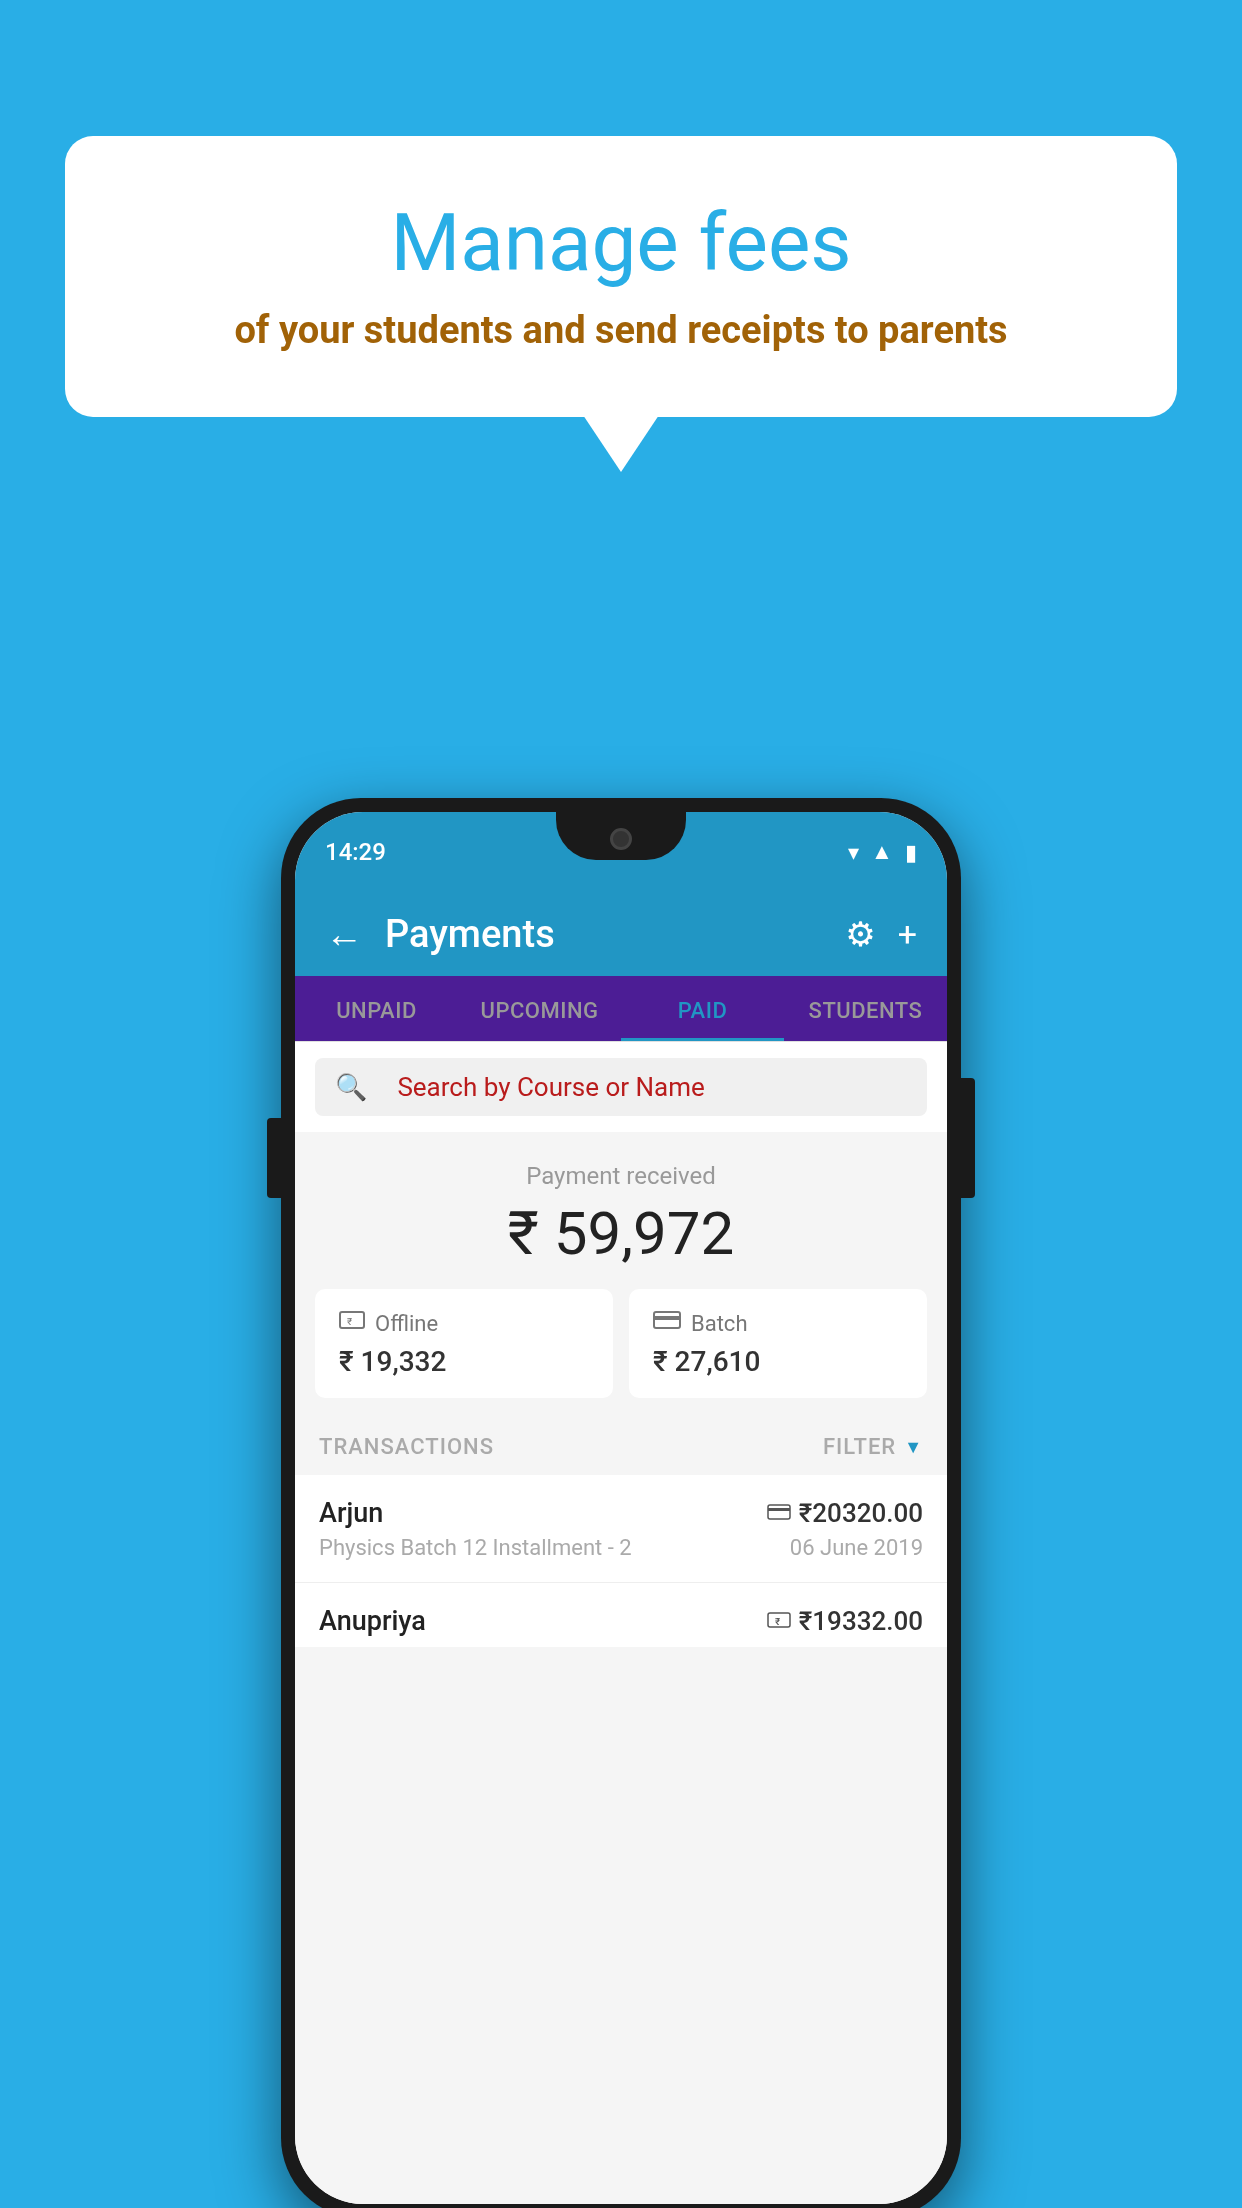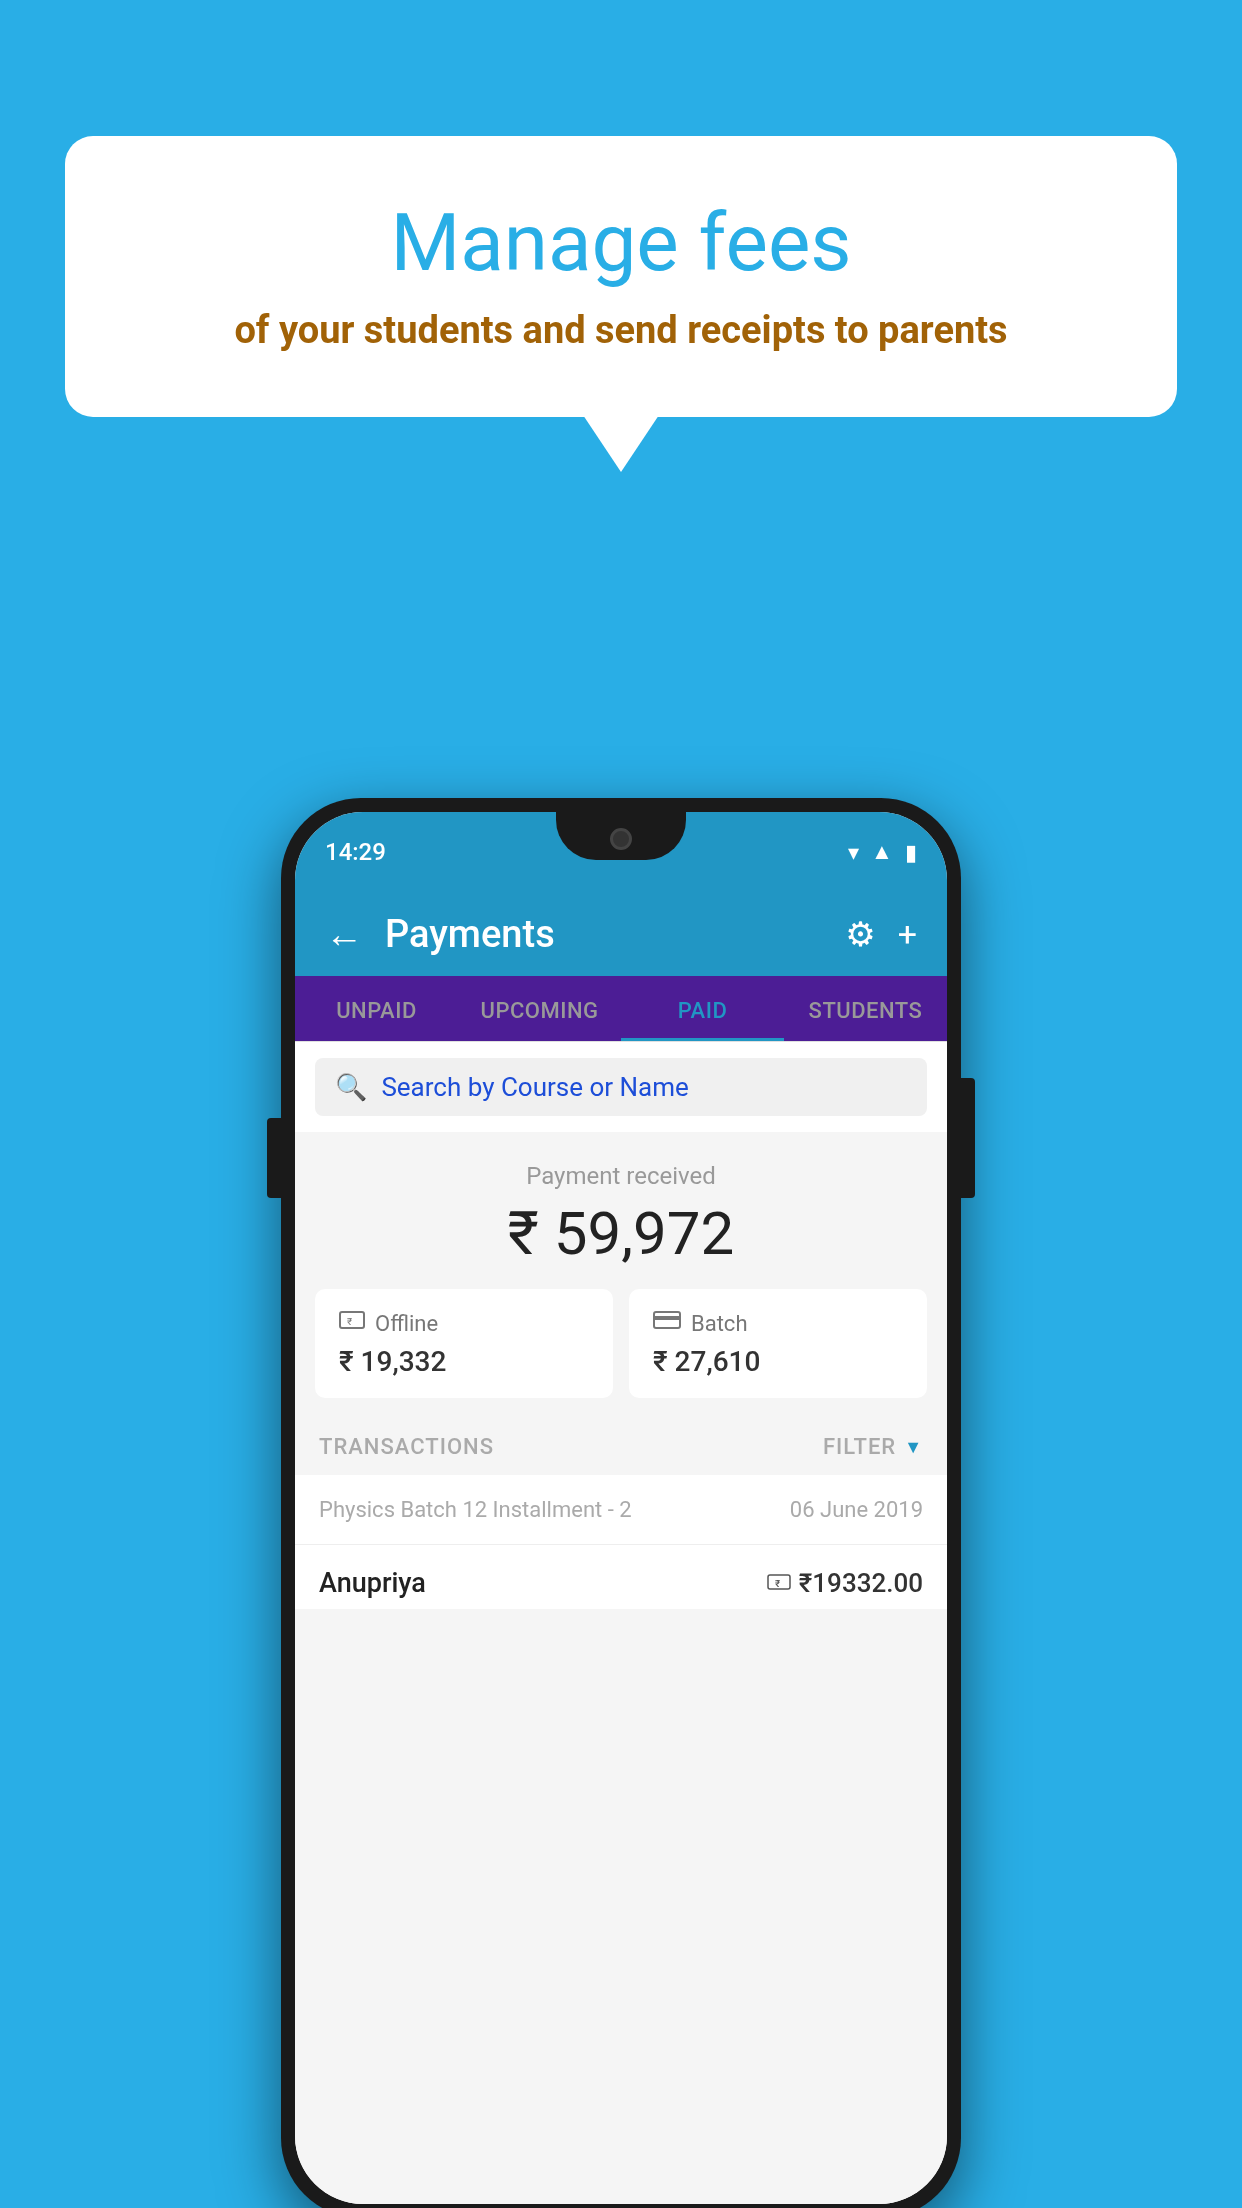--- a/index.html
+++ b/index.html
@@ -253,22 +253,23 @@
       padding: 14px 20px;
       gap: 14px;
     }
 
     .search-icon-el {
       color: #aaa;
       font-size: 26px;
     }
 
     .search-placeholder {
-      color: #1d4ed8;
+      color: #b91c1c;
       font-size: 26px;
+      margin-left: 16px;
     }
 
     
     .payment-section {
       background: #f5f5f5;
       padding: 30px 20px 20px;
       text-align: center;
     }
 
     .payment-label {
@@ -497,20 +498,32 @@
 
         <div class="transactions-header">
           <span class="transactions-label">TRANSACTIONS</span>
           <span class="filter-label">
             <span>FILTER</span>
             <span class="filter-triangle">▼</span>
           </span>
         </div>
 
         <div class="transaction-row">
+          <div class="transaction-top">
+            <span class="transaction-name">Arjun</span>
+            <div class="transaction-amount-row">
+              <span class="amount-icon">
+                <svg width="24" height="18" viewBox="0 0 24 18" fill="none">
+                  <rect x="1" y="2" width="22" height="14" rx="2" stroke="#555" stroke-width="1.5" fill="none"></rect>
+                  <rect x="1" y="5" width="22" height="3" fill="#555"></rect>
+                </svg>
+              </span>
+              <span>₹20320.00</span>
+            </div>
+          </div>
           <div class="transaction-bottom">
             <span class="transaction-desc">Physics Batch 12 Installment - 2</span>
             <span class="transaction-date">06 June 2019</span>
           </div>
         </div>
 
         <div class="transaction-row-partial">
           <div class="transaction-top-partial">
             <span class="transaction-name">Anupriya</span>
             <div class="transaction-amount-row">

